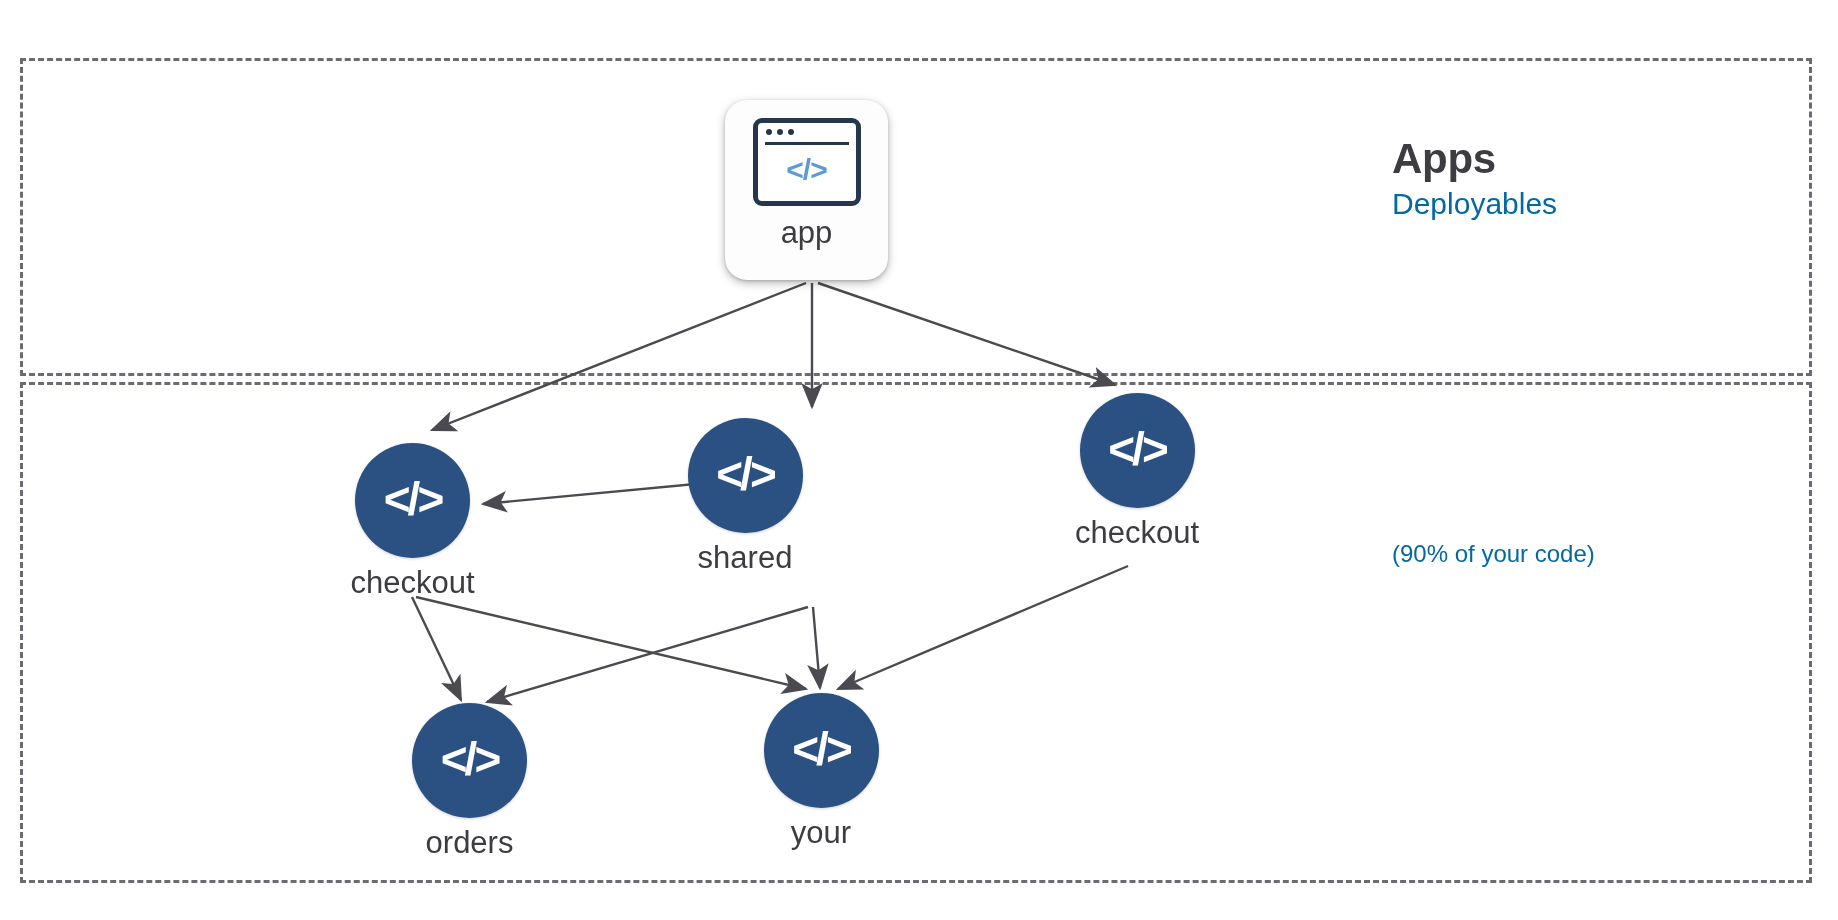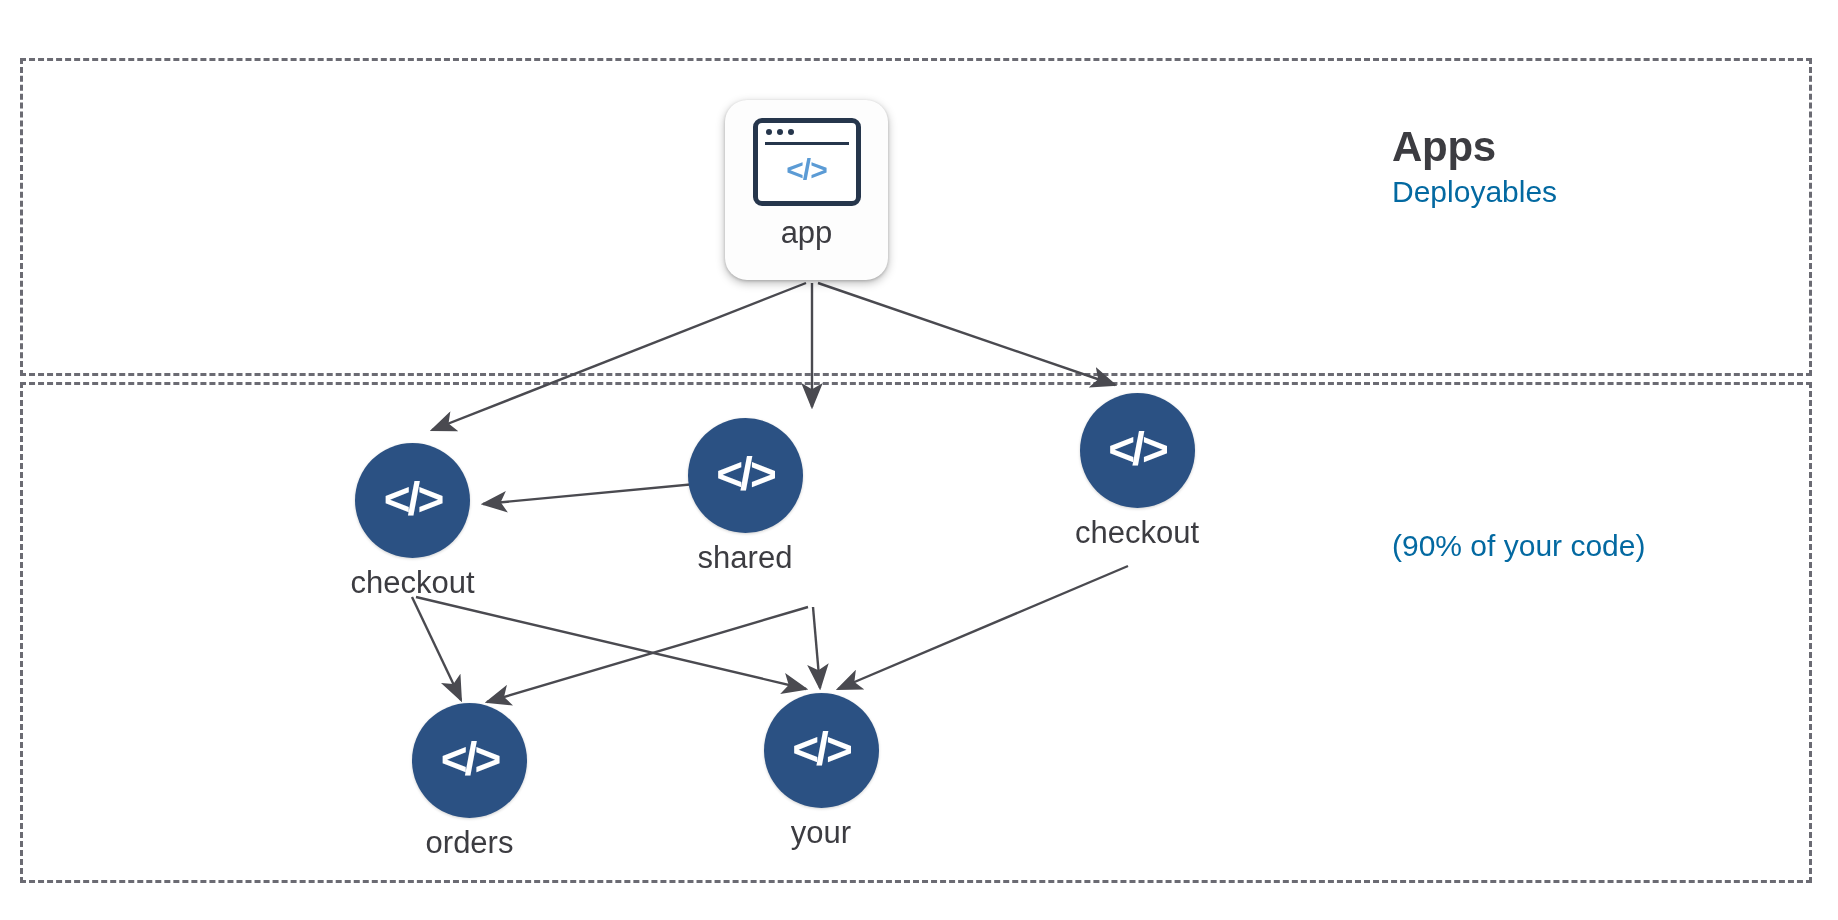--- a/index.html
+++ b/index.html
@@ -42,40 +42,41 @@
     top: 382px;
     width: 1792px;
     height: 501px;
   }
 
   
   .zone-caption {
     position: absolute;
     color: #3c3c41;
     z-index: 6;
+    margin-top: 12px;
   }
   .zone-caption .zone-title {
     font-size: 42px;
     font-weight: bold;
     line-height: 1.05;
     letter-spacing: -0.3px;
     color: #3c3c41;
     white-space: nowrap;
   }
   .zone-caption .zone-subtitle {
     font-size: 30px;
     font-weight: normal;
     line-height: 1.25;
     color: #0369a1;
     white-space: nowrap;
     margin-top: 4px;
   }
   #caption-apps { left: 1392px; top: 125px; }
   #caption-libs { left: 1392px; top: 521px; }
-  #caption-libs .zone-subtitle { font-size: 30px; margin-top: 6px; }
+  #caption-libs .zone-subtitle { font-size: 24px; margin-top: 6px; }
 
   
   #edges {
     position: absolute;
     left: 0;
     top: 0;
     width: 1838px;
     height: 920px;
     z-index: 2;
     pointer-events: none;

